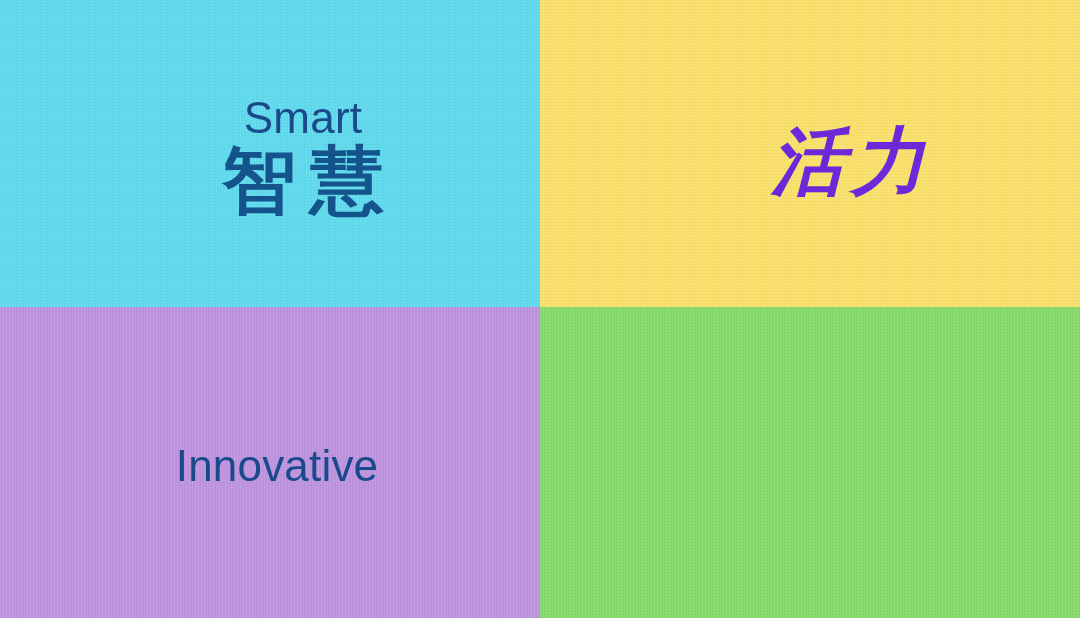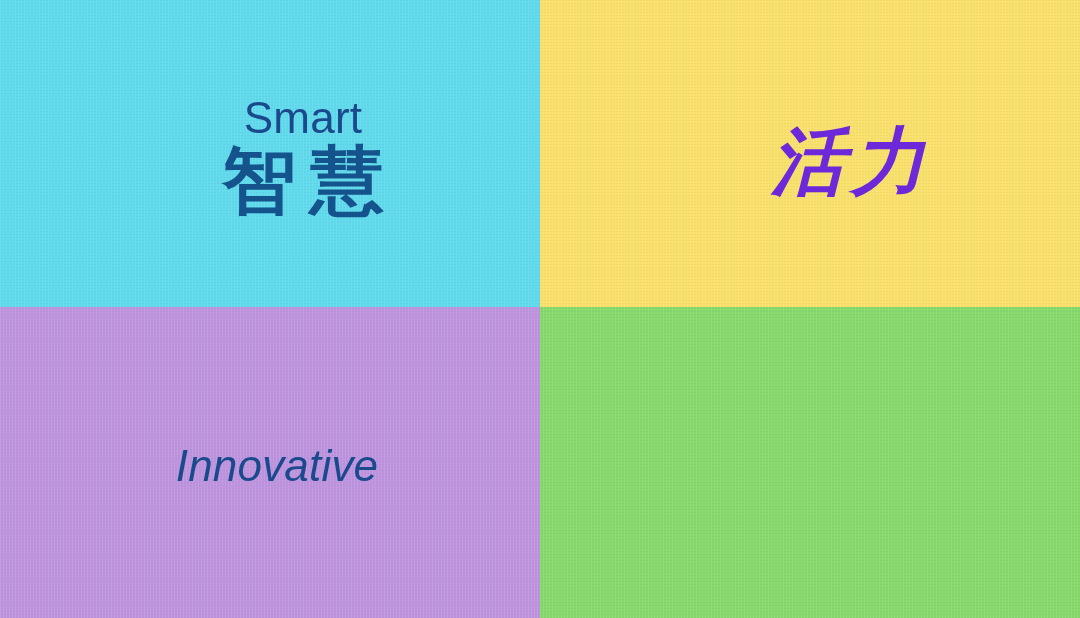--- a/index.html
+++ b/index.html
@@ -113,21 +113,21 @@
       </div>
     </div>
 
     <div class="quad" id="quad-energetic" style="background-color: rgb(249, 224, 106);">
       <div class="tex"></div>
       <div class="content">
         <div class="label-zh" style="color: #6d28d9; font-style: italic;">活力</div>
       </div>
     </div>
 
-    <div class="quad" id="quad-innovative" style="background-color: rgb(189, 147, 222); font-style: italic;">
+    <div class="quad" id="quad-innovative" style="background-color: rgb(189, 147, 222);">
       <div class="tex"></div>
       <div class="content">
         <div class="label-en" style="color: rgb(27, 74, 140);">Innovative</div>
       </div>
     </div>
 
     <div class="quad" id="quad-sustainable" style="background-color: rgb(133, 217, 107);">
       <div class="tex"></div>
     </div>
 

